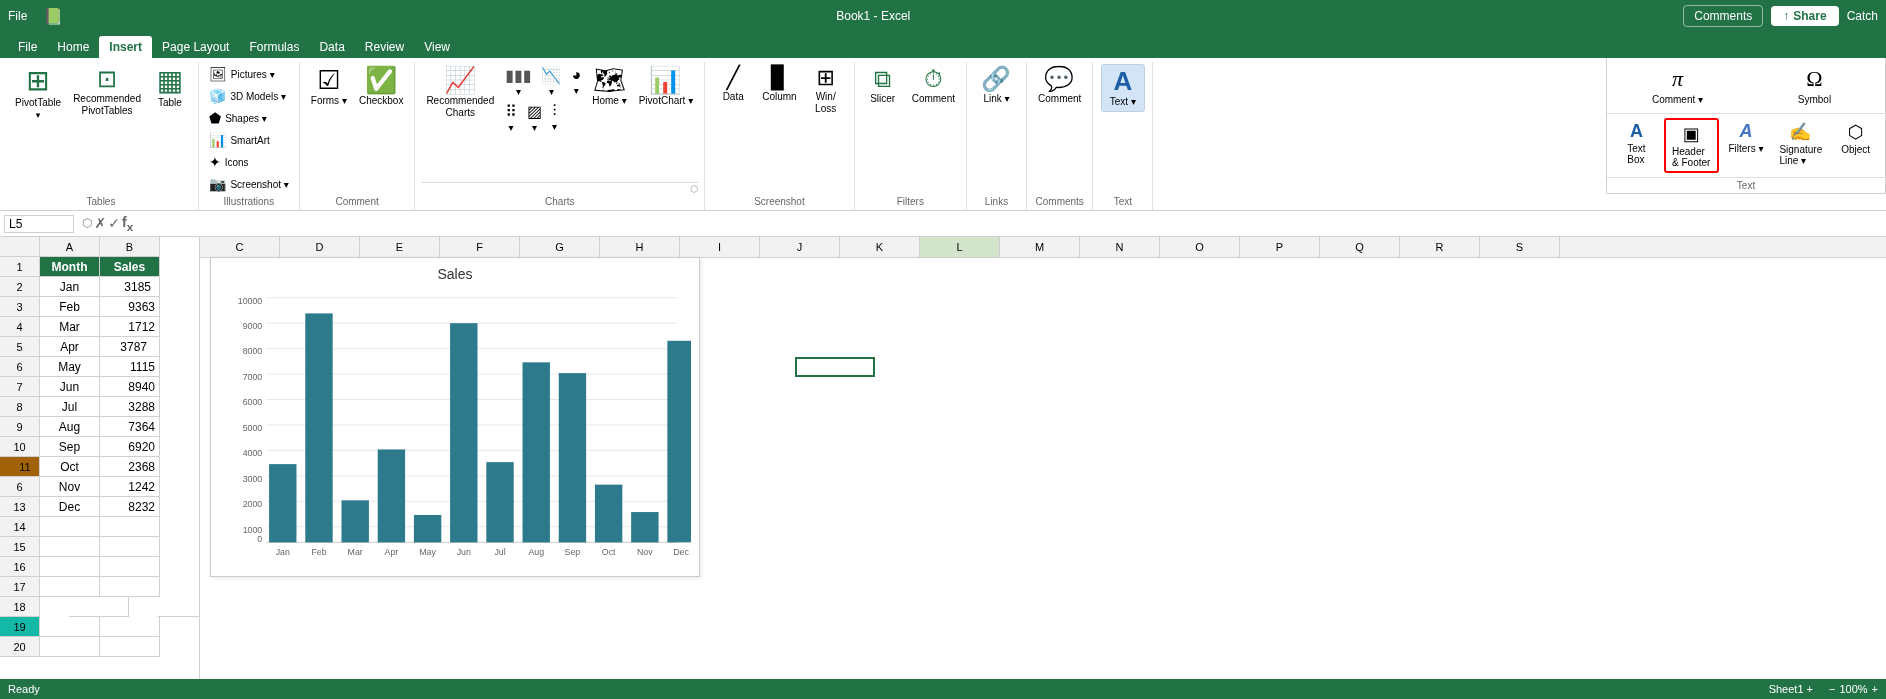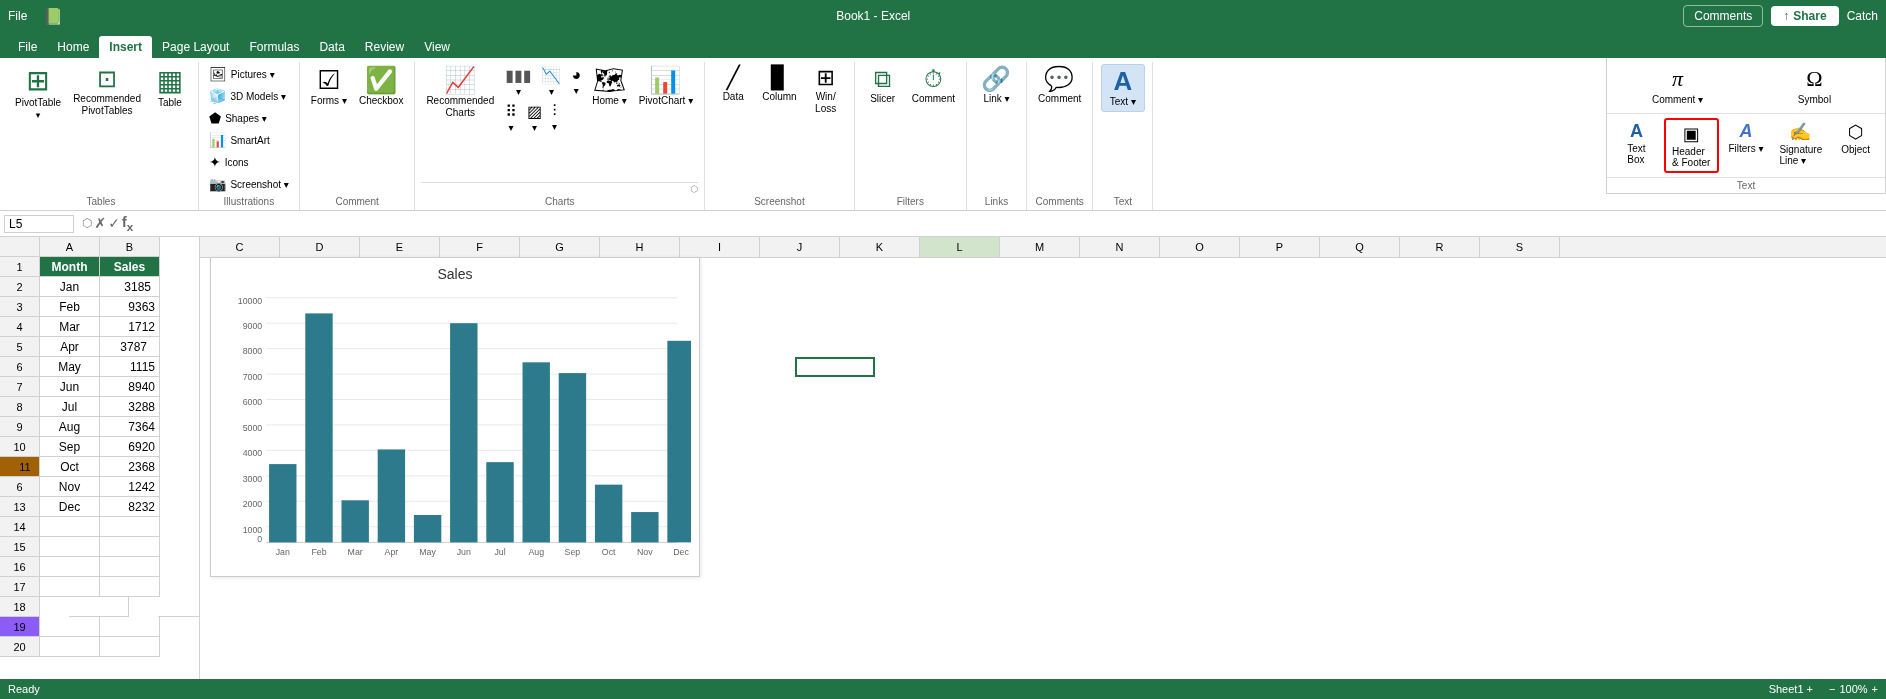--- a/index.html
+++ b/index.html
@@ -407,21 +407,21 @@
     <div style="width:40px;min-width:40px;height:20px;background:#f2f2f2;border-right:1px solid #d0d0d0;border-bottom:1px solid #d0d0d0;display:flex;align-items:center;justify-content:center;font-size:11px;">17</div>
     <div style="width:60px;min-width:60px;height:20px;border-right:1px solid #d0d0d0;border-bottom:1px solid #d0d0d0;"></div>
     <div style="width:60px;min-width:60px;height:20px;border-right:1px solid #d0d0d0;border-bottom:1px solid #d0d0d0;"></div>
   </div>
         <div style="display: flex; gap: 29px;">
     <div style="width:40px;min-width:40px;height:20px;background:#f2f2f2;border-right:1px solid #d0d0d0;border-bottom:1px solid #d0d0d0;display:flex;align-items:center;justify-content:center;font-size:11px;">18</div>
     <div style="width:60px;min-width:60px;height:20px;border-right:1px solid #d0d0d0;border-bottom:1px solid #d0d0d0;"></div>
     <div style="width:60px;min-width:60px;height:20px;border-right:1px solid #d0d0d0;border-bottom:1px solid #d0d0d0;"></div>
   </div>
         <div style="display: flex;">
-    <div style="width:40px;min-width:40px;height:20px;background:#8b5cf6;border-right:1px solid #d0d0d0;border-bottom:1px solid #d0d0d0;display:flex;align-items:center;justify-content:center;font-size:11px;">19</div>
+    <div style="width:40px;min-width:40px;height:20px;background:#14b8a6;border-right:1px solid #d0d0d0;border-bottom:1px solid #d0d0d0;display:flex;align-items:center;justify-content:center;font-size:11px;">19</div>
     <div style="width:60px;min-width:60px;height:20px;border-right:1px solid #d0d0d0;border-bottom:1px solid #d0d0d0;"></div>
     <div style="width:60px;min-width:60px;height:20px;border-right:1px solid #d0d0d0;border-bottom:1px solid #d0d0d0;"></div>
   </div>
         <div style="display: flex;">
     <div style="width:40px;min-width:40px;height:20px;background:#f2f2f2;border-right:1px solid #d0d0d0;border-bottom:1px solid #d0d0d0;display:flex;align-items:center;justify-content:center;font-size:11px;">20</div>
     <div style="width:60px;min-width:60px;height:20px;border-right:1px solid #d0d0d0;border-bottom:1px solid #d0d0d0;"></div>
     <div style="width:60px;min-width:60px;height:20px;border-right:1px solid #d0d0d0;border-bottom:1px solid #d0d0d0;"></div>
   </div>
       </div>
   </div>

